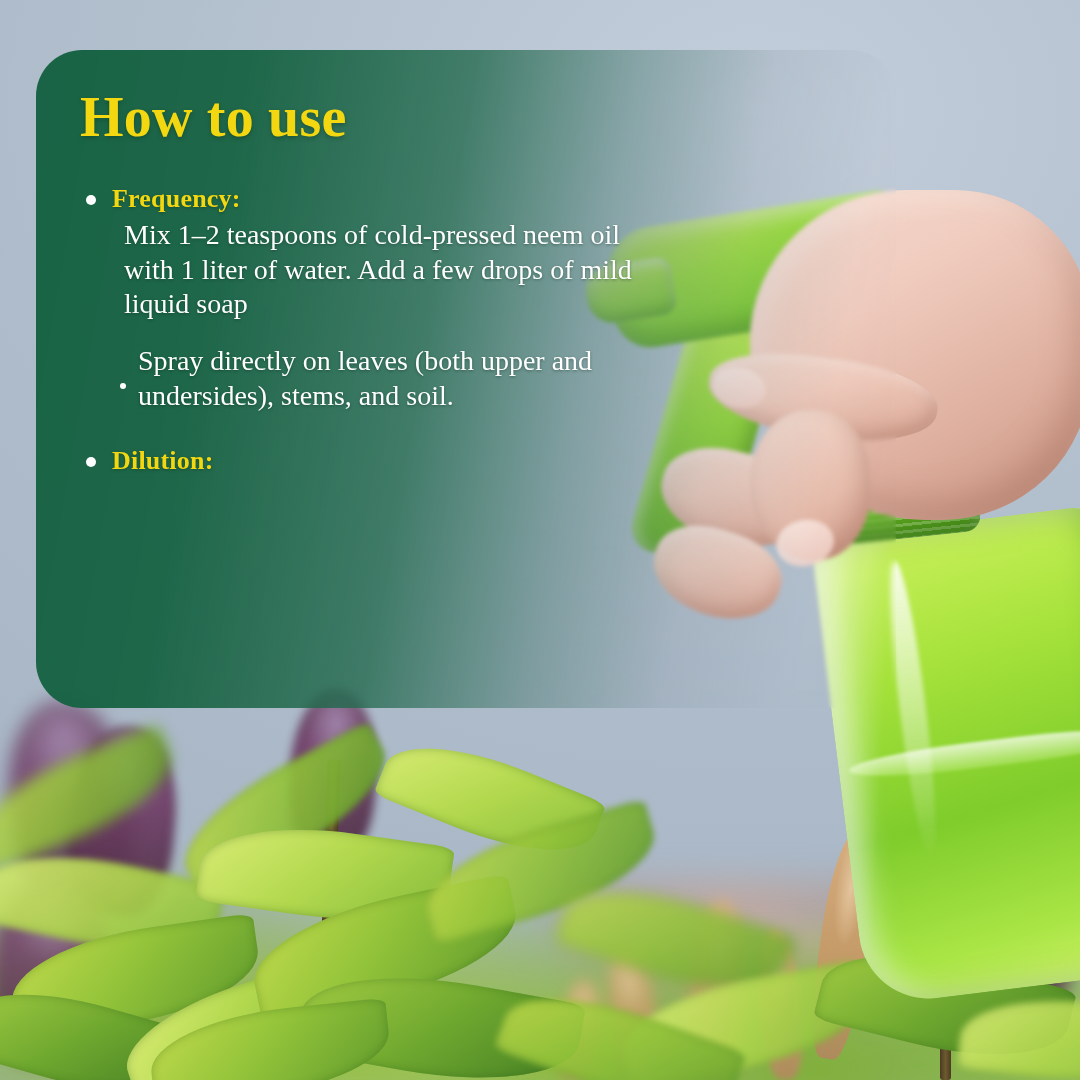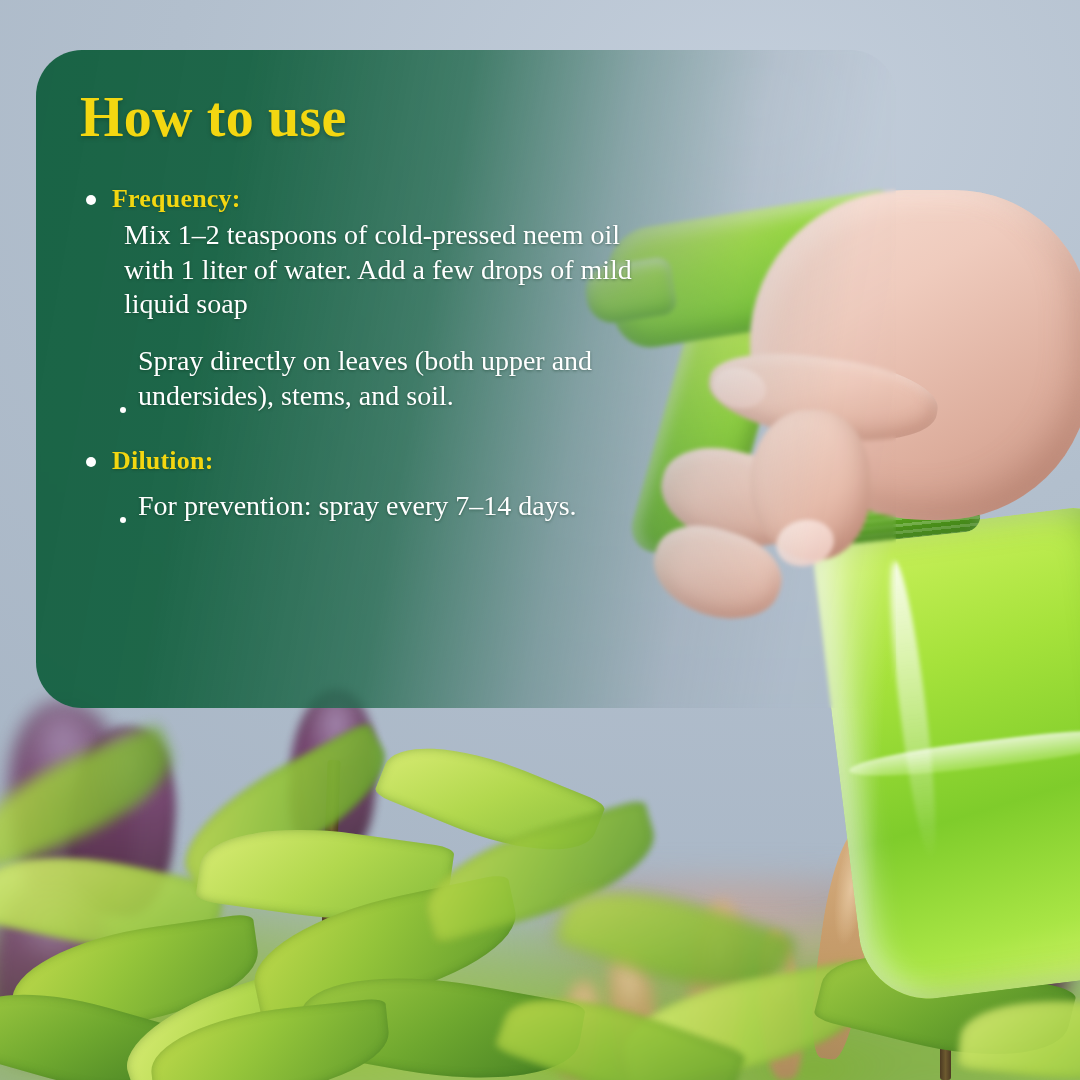--- a/index.html
+++ b/index.html
@@ -234,21 +234,21 @@
   .para{
     color:#ffffff;
     font-size:28px;
     line-height:1.24;
     margin:2px 0 0 66px;
     max-width:560px;
     text-shadow:0 1px 3px rgba(0,40,20,.45);
   }
 
   .sub{
-    display:flex; align-items:flex-end;
+    display:flex; align-items:center;
     margin:10px 0 0 62px;
     max-width:580px;
   }
   .sub-dot{
     width:6px; height:6px; border-radius:50%;
     background:#ffffff;
     margin:15px 12px 0 0;
     flex:0 0 auto;
   }
   .sub-text{
@@ -347,22 +347,18 @@
           <span class="sub-dot"></span>
           <span class="sub-text">Spray directly on leaves (both upper and undersides), stems, and soil.</span>
         </div>
       </div>
 
       <div class="section freq">
         <div class="sec-head">
           <span class="dot"></span>
           <span class="sec-label">Dilution:</span>
         </div>
-        <div class="sub">
-          <span class="sub-dot"></span>
-          <span class="sub-text">For prevention: spray every 7–14 days.</span>
-        </div>
       </div>
 
     </div>
   </div>
 
 </div>
 
 </body></html>

